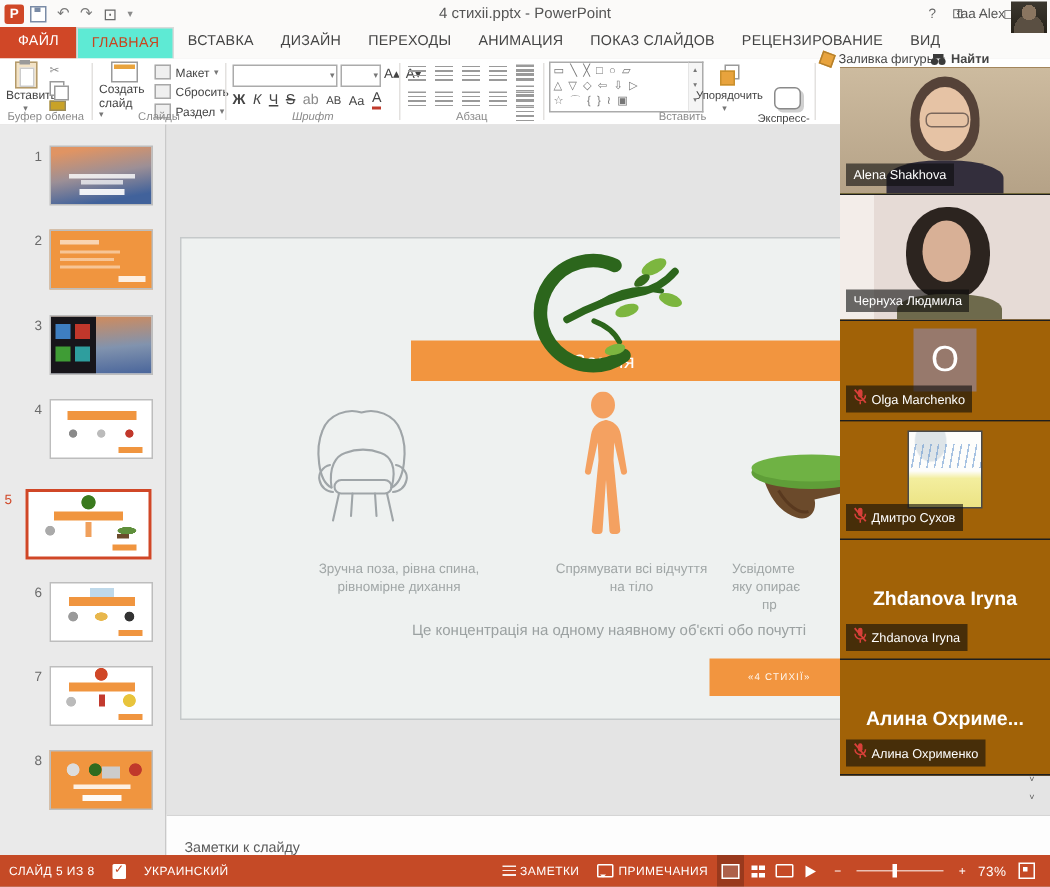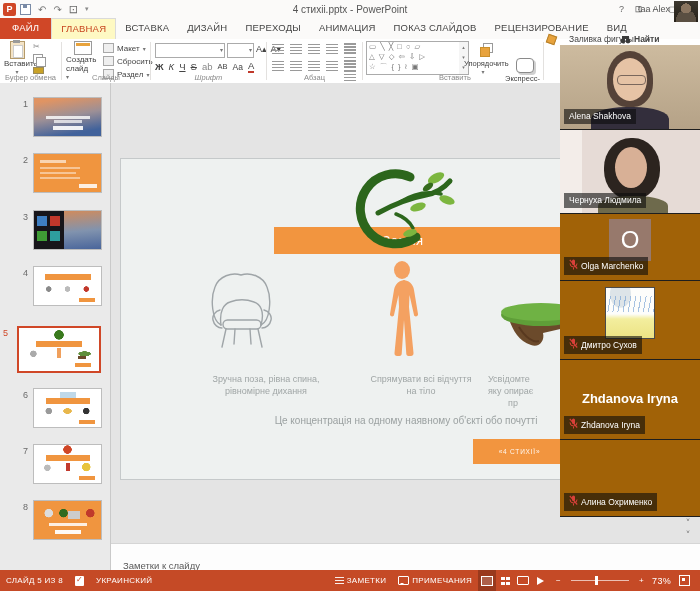--- a/index.html
+++ b/index.html
@@ -16,21 +16,21 @@
   .floppy:after{content:"";position:absolute;left:2px;top:0;width:4px;height:3px;background:#7A8BA6;}
   .qat-screen{font-size:11px;color:#6a6a6a;}
   .qat-arrow{font-size:7px;color:#8a8a8a;}
   .tb-title{position:absolute;left:0;right:0;text-align:center;pointer-events:none;color:#555;}
   .win-controls{position:absolute;right:2px;top:0;height:18px;display:flex;align-items:center;gap:0;}
   .win-btn{width:17px;height:16px;display:flex;align-items:center;justify-content:center;font-size:9px;color:#666;}
   
   .tabrow{position:absolute;left:0;top:18px;width:700px;height:21px;background:#FBFAF9;display:flex;align-items:flex-end;}
   .tab{padding:4px 9px 4px 9px;font-size:9.5px;color:#444;letter-spacing:.2px;}
   .tab.file{background:#D04727;color:#fff;padding:4px 12px;}
-  .tab.active{background:#fef9c3;color:#C8441F;border:1px solid #DADADA;border-bottom:none;}
+  .tab.active{background:#5eead4;color:#C8441F;border:1px solid #DADADA;border-bottom:none;}
   .account{position:absolute;right:30px;top:4px;font-size:9px;color:#555;}
   .avatar{position:absolute;right:2px;top:1px;width:24px;height:21px;background:
     radial-gradient(circle at 50% 35%,#8a7560 0 5px,transparent 5px),
     radial-gradient(circle at 50% 90%,#5a4f42 0 10px,transparent 10px),
     linear-gradient(#3c372f,#262119);}
   
   .ribbon{position:absolute;left:0;top:39px;width:700px;height:44px;background:#fff;border-bottom:1px solid #D2D0CE;font-size:8px;color:#444;}
   .rgroup-label{position:absolute;bottom:1px;font-size:7.5px;color:#8a8a8a;text-align:center;}
   .vdiv{position:absolute;top:3px;bottom:3px;width:1px;background:#E3E1DF;}
   .paste-btn{position:absolute;left:4px;top:2px;width:26px;height:37px;text-align:center;}
@@ -62,21 +62,21 @@
   .par-col{position:absolute;left:344px;top:4px;display:flex;flex-direction:column;gap:4px;}
   .shape-box{position:absolute;left:366px;top:2px;width:92px;height:32px;border:1px solid #ABABAB;background:#fff;overflow:hidden;}
   .shape-row{font-size:7.5px;color:#777;line-height:10px;letter-spacing:1px;padding-left:2px;white-space:nowrap;}
   .shape-scroll{position:absolute;left:459px;top:2px;width:9px;height:32px;border:1px solid #ABABAB;border-left:none;background:#F5F5F5;font-size:5px;color:#777;text-align:center;line-height:10px;}
   .arrange-btn{position:absolute;left:464px;top:2px;width:38px;text-align:center;font-size:7.5px;color:#444;}
   .arr-ic{width:16px;height:14px;margin:2px auto 2px;position:relative;}
   .arr-ic i{position:absolute;width:8px;height:8px;border:1px solid #9a9a9a;background:#fff;}
   .arr-ic i:nth-child(2){left:5px;top:4px;background:#E8A33D;border-color:#C98F2C;}
   .qs-btn{position:absolute;left:505px;top:18px;width:40px;text-align:left;font-size:7.5px;color:#444;line-height:1.2;}
   .qs-ic{width:16px;height:13px;margin:1px auto 1px;border-radius:4px;background:#fff;border:1px solid #8a8a8a;box-shadow:2px 2px 0 #d0d0d0;}
-  .fill-row{position:absolute;left:547px;top:-5px;display:flex;align-items:center;gap:13px;font-size:8.5px;color:#444;}
+  .fill-row{position:absolute;left:547px;top:-5px;display:flex;align-items:center;gap:3px;font-size:8.5px;color:#444;}
   .fill-ic{width:7px;height:7px;background:#E8A33D;border:1px solid #B5802C;transform:rotate(20deg);}
   .find-row{position:absolute;left:620px;top:-5px;display:flex;align-items:center;gap:3px;font-size:8.5px;color:#444;font-weight:bold;}
   
   .thumb-panel{position:absolute;left:0;top:83px;width:110px;height:487px;background:#EAEAEA;border-right:1px solid #C9C9C9;}
   .thumb-row{position:absolute;left:0;width:110px;}
   .thumb-num{position:absolute;left:14px;top:2px;width:14px;text-align:right;font-size:9px;color:#6a6a6a;}
   .thumb-row.sel .thumb-num{color:#D04727;left:-6px;}
   .thumb-box{position:absolute;left:33px;top:0;width:67px;height:38px;background:#fff;border:1px solid #BDBDBD;}
   .thumb-row.sel .thumb-box{left:17px;width:80px;height:43px;border:2px solid #D04727;}
   .r1{top:14px;} .r2{top:70px;} .r3{top:127px;} .r4{top:183px;} .r5{top:243px;} .r6{top:305px;} .r7{top:361px;} .r8{top:417px;}
@@ -561,20 +561,21 @@
               <path d="M1 4.5 a3.5 3.5 0 0 0 7 0" fill="none" stroke="#D9403A"></path>
               <line x1="4.5" y1="8.5" x2="4.5" y2="10.5" stroke="#D9403A"></line>
               <line x1="0.8" y1="0.8" x2="8.2" y2="9.5" stroke="#D9403A" stroke-width="1.2"></line>
             </svg>
       </span>
       <span class="tag-text">Zhdanova Iryna</span>
     </div>
   </div>
       <div class="tile p6 type-name">
 
+    <div class="big-name">Алина  Охриме...</div>
     <div class="name-tag">
       <span class="mic">
         <svg width="9" height="11" viewBox="0 0 9 11">
               <rect x="3" y="0.5" width="3" height="5.5" rx="1.5" fill="#D9403A"></rect>
               <path d="M1 4.5 a3.5 3.5 0 0 0 7 0" fill="none" stroke="#D9403A"></path>
               <line x1="4.5" y1="8.5" x2="4.5" y2="10.5" stroke="#D9403A"></line>
               <line x1="0.8" y1="0.8" x2="8.2" y2="9.5" stroke="#D9403A" stroke-width="1.2"></line>
             </svg>
       </span>
       <span class="tag-text">Алина Охрименко</span>

